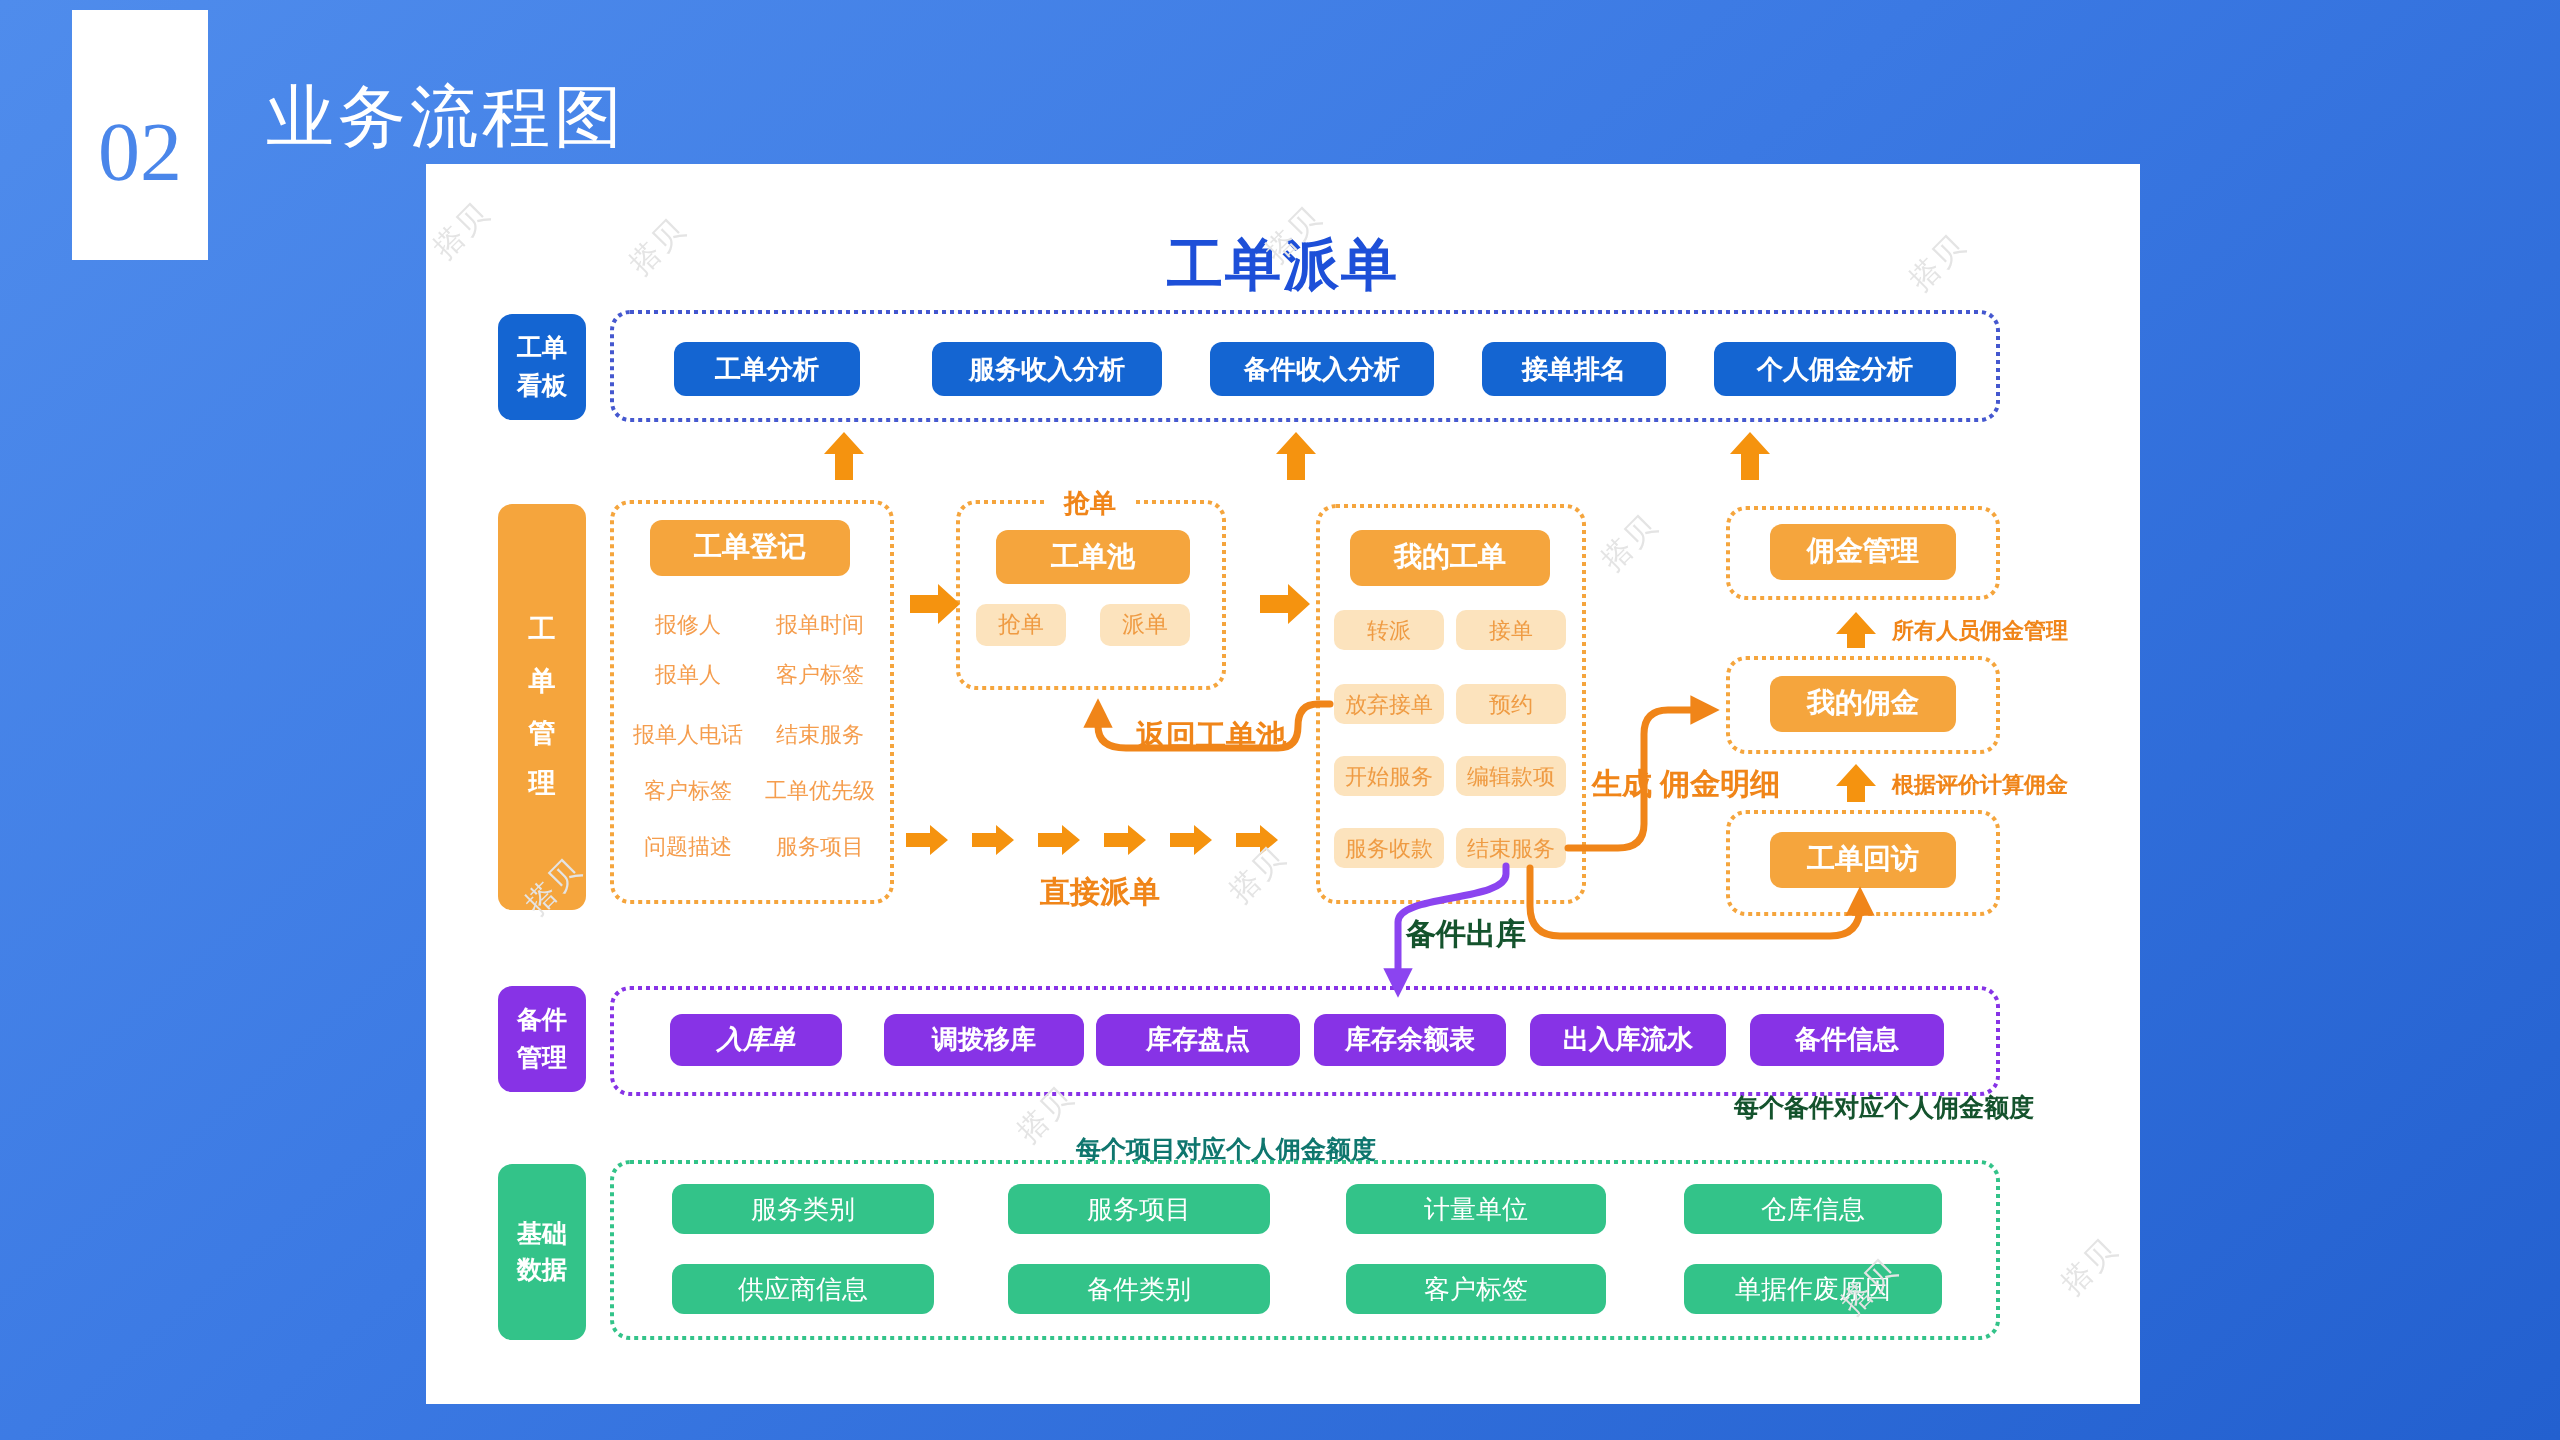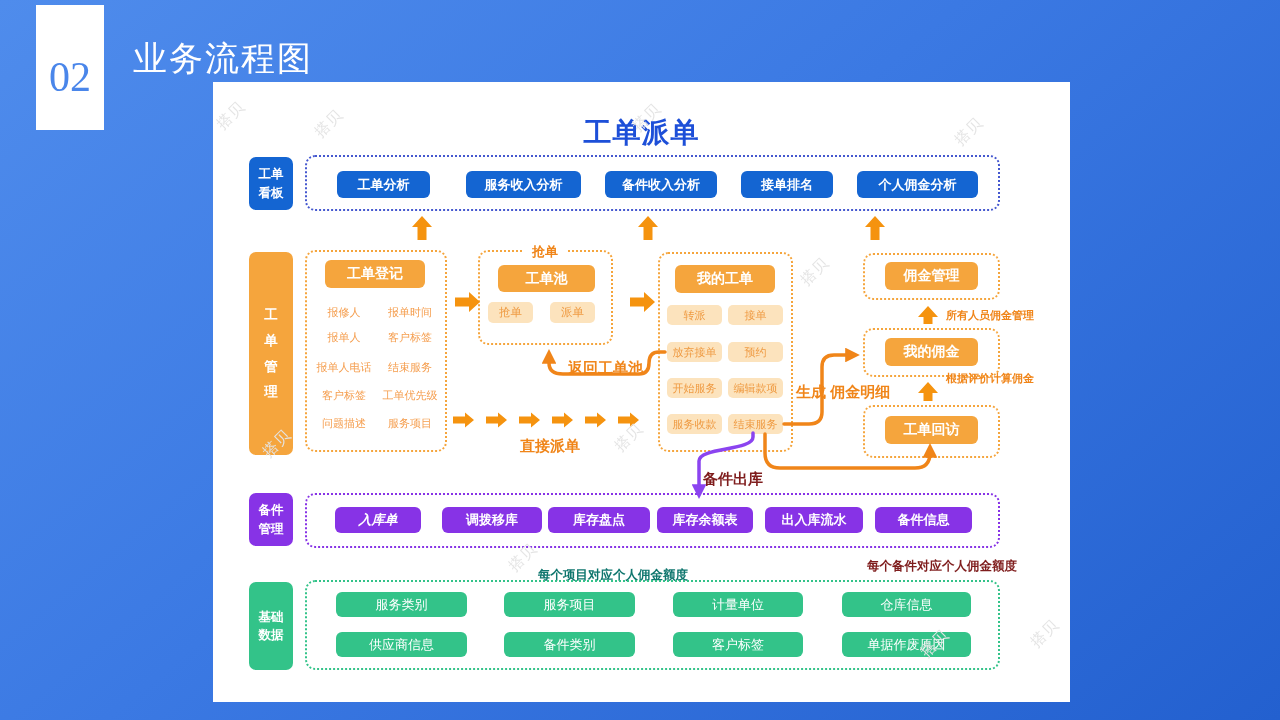--- a/index.html
+++ b/index.html
@@ -41,21 +41,21 @@
   .b-purple{background:#8733e6;}
   .b-green{background:#33c389;font-weight:normal;}
   .chip{display:flex;align-items:center;justify-content:center;background:#fce3bd;color:#ef9b43;
     font-size:11.5px;border-radius:5px;white-space:nowrap;}
   
   .frow{display:flex;justify-content:space-between;color:#f59d4d;font-size:11px;white-space:nowrap;}
   .frow span{width:58px;text-align:center;}
   
   .note{font-weight:bold;font-size:15px;color:#f08519;white-space:nowrap;}
   .note-sm{font-size:11px;}
-  .note-purple{color:#7f1d1d;margin-top:12px;}
+  .note-purple{color:#14532d;}
   .note-green{color:#0f766e;}
   .grouptag{background:#ffffff;text-align:center;padding:0 3px;}
   .caption{font-size:12.5px;font-weight:bold;white-space:nowrap;}
   .watermark{position:absolute;color:#e4e4e4;font-size:15px;letter-spacing:1px;
     transform:rotate(-45deg);white-space:nowrap;pointer-events:none;}
   #overlay{position:absolute;left:0;top:0;pointer-events:none;}
 </style>
 </head>
 <body>
 
@@ -127,21 +127,21 @@
   <div class="abs btn b-orange" style="left:672px;top:180px;width:93px;height:28px;">佣金管理</div>
   <div class="abs dbox db-orange" style="left:650px;top:246px;width:137px;height:49px;"></div>
   <div class="abs btn b-orange" style="left:672px;top:256px;width:93px;height:28px;">我的佣金</div>
   <div class="abs dbox db-orange" style="left:650px;top:323px;width:137px;height:53px;"></div>
   <div class="abs btn b-orange" style="left:672px;top:334px;width:93px;height:28px;">工单回访</div>
 
   <div class="abs note" style="left:355px;top:277px;">返回工单池</div>
   <div class="abs note" style="left:305px;top:355px;width:64px;text-align:center;">直接派单</div>
   <div class="abs note" style="left:583px;top:301px;">生成 佣金明细</div>
   <div class="abs note note-sm" style="left:733px;top:226px;">所有人员佣金管理</div>
-  <div class="abs note note-sm" style="left:733px;top:289px;">根据评价计算佣金</div>
+  <div class="abs note note-sm" style="left:733px;top:303px;">根据评价计算佣金</div>
   <div class="abs note note-purple" style="left:490px;top:376px;">备件出库</div>
 
   <div class="abs rowlabel rl-purple" style="left:36px;top:411px;width:44px;height:53px;">
     <span>备件</span>
     <span>管理</span>
   </div>
   <div class="abs dbox db-purple" style="left:92px;top:411px;width:695px;height:55px;"></div>
   <div class="abs btn b-purple" style="left:122px;top:425px;width:86px;height:26px;font-style:italic;">入库单</div>
   <div class="abs btn b-purple" style="left:229px;top:425px;width:100px;height:26px;">调拨移库</div>
   <div class="abs btn b-purple" style="left:335px;top:425px;width:102px;height:26px;">库存盘点</div>

